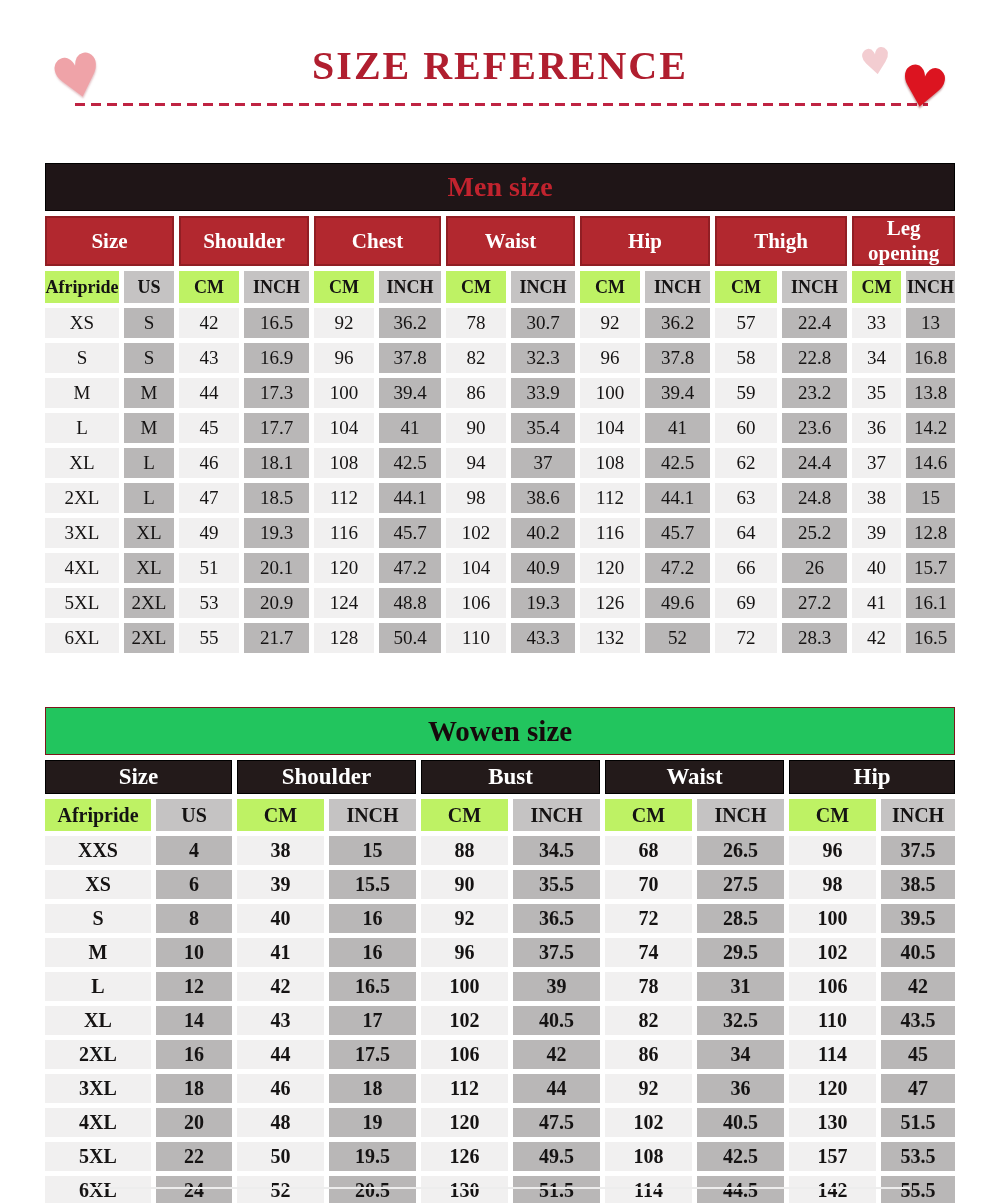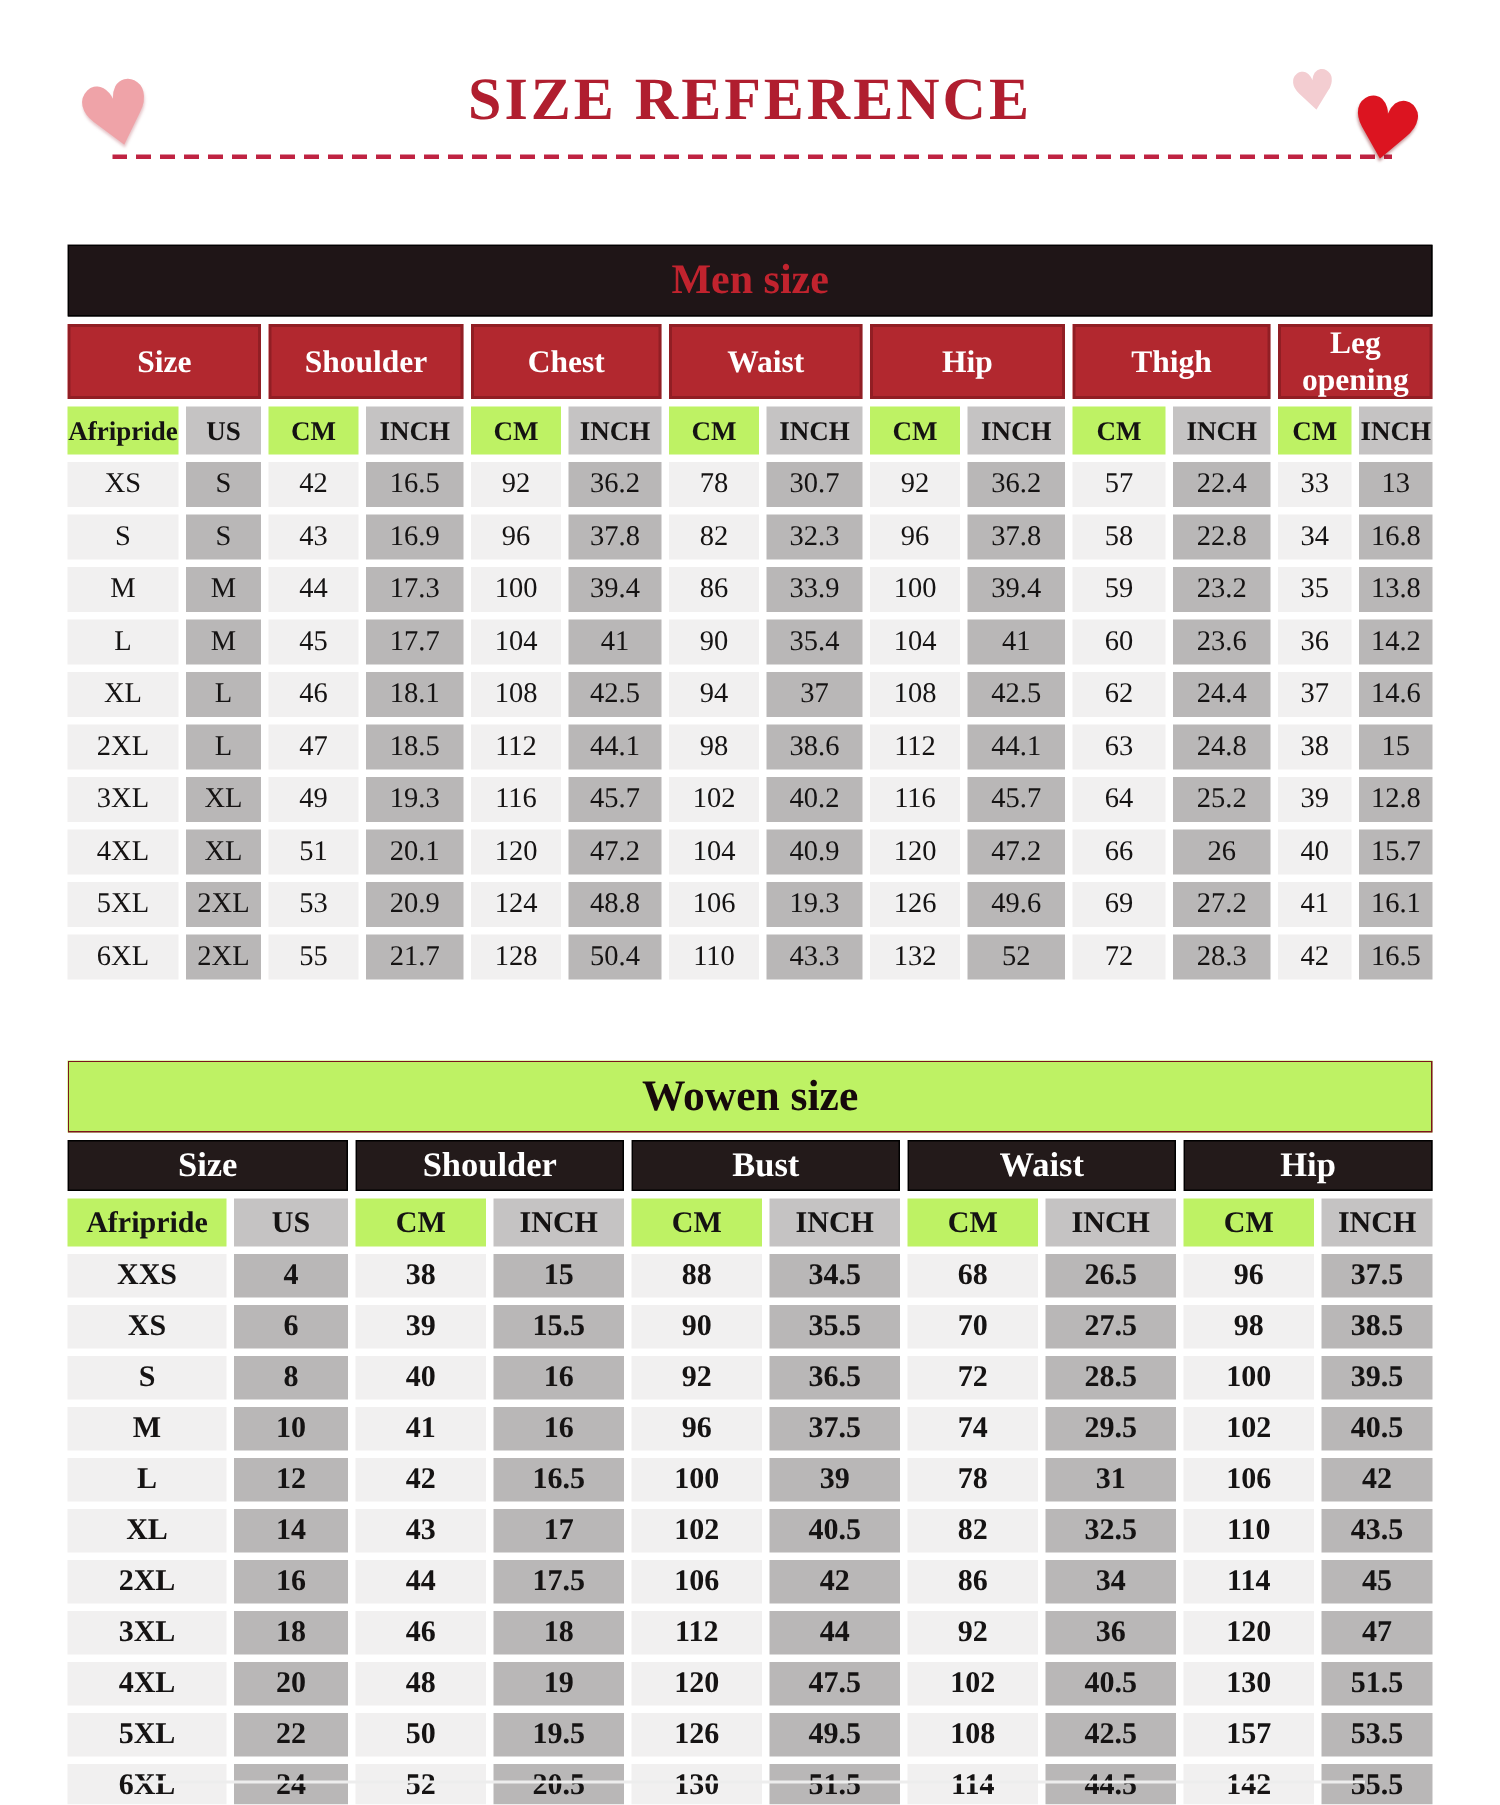--- a/index.html
+++ b/index.html
@@ -95,21 +95,21 @@
     height: 48px;
     font-weight: bold;
   }
   .men .title-row td {
     background: #1f1517;
     color: #c1232e;
     font-size: 28px;
     box-shadow: inset 0 0 0 1px #000;
   }
   .women .title-row td {
-    background: #bef264;
+    background: #22c55e;
     color: #16090b;
     font-size: 29px;
     box-shadow: inset 0 0 0 1px #7c161c;
     margin-top: 36px;
   }
 
   .group-row td {
     height: 34px;
     font-weight: bold;
     color: #ffffff;

